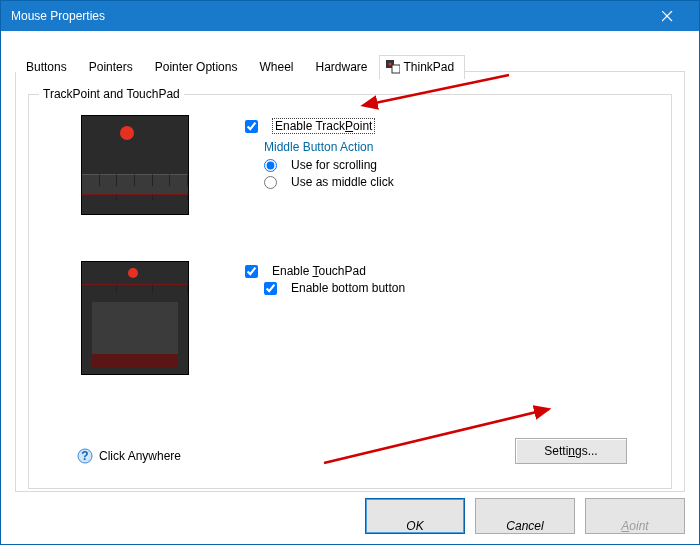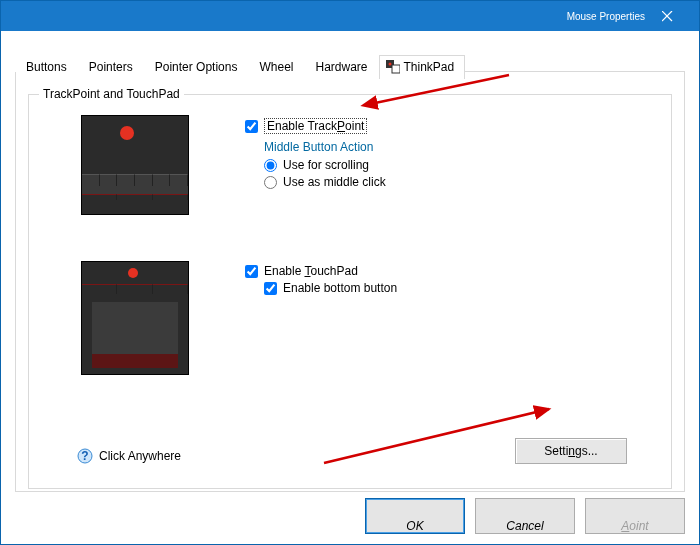--- a/index.html
+++ b/index.html
@@ -1,19 +1,19 @@
 <!DOCTYPE html>
 <html><head>
 <meta charset="utf-8">
 <style>
   * { box-sizing: border-box; font-family: "Segoe UI", Tahoma, sans-serif; font-size: 12px; }
   body { margin: 0; background: #fff; }
   .window { width: 700px; height: 545px; border: 1px solid #0a64ad; background: #fff; position: relative; }
   .titlebar { height: 30px; background: #1979ca; color: #fff; display: flex; align-items: center; padding: 0 10px; }
-  .titlebar .title { flex: 1; font-size: 10px; text-align: right; }
+  .titlebar .title { flex: 1; font-size: 12px; }
   .titlebar .close { width: 44px; height: 30px; display: flex; align-items: center; justify-content: center; cursor: default; }
   .titlebar .close svg { stroke: #fff; }
   .body { padding: 12px 14px 0 14px; }
   .tabs { display: flex; border-bottom: 1px solid #d9d9d9; margin: 4px 0 0 0; }
   .tab { padding: 4px 10px 5px 10px; border: 1px solid transparent; border-bottom: none; position: relative; top: 8px; background: #fff; cursor: default; color: #000; }
   .tab.active { border-color: #d9d9d9; background: #fff; display: flex; align-items: center; gap: 4px; padding-left: 6px; }
   .tab-icon { width: 14px; height: 14px; display: inline-block; }
   .panel { border: 1px solid #d9d9d9; border-top: none; height: 420px; padding: 10px 12px; position: relative; }
   .group { border: 1px solid #d9d9d9; position: relative; margin-top: 12px; padding: 14px 14px 18px 14px; height: 395px; }
   .group-title { position: absolute; top: -8px; left: 10px; background: #fff; padding: 0 4px; color: #000; }
@@ -24,21 +24,21 @@
   .illus .kbd span { flex:1; border-top:1px solid #555; border-right:1px solid #222; height:12px; }
   .illus .kbd .row2 { position:absolute; bottom:0; left:0; right:0; height:20px; background:#2b2b2b; display:flex; }
   .illus .kbd .row2 span { flex:1; border-top:1px solid #7a1515; border-right:1px solid #222; height:6px; }
   .illus.pad { height: 114px; }
   .illus.pad .dot { position: absolute; width: 10px; height: 10px; background: #e53122; border-radius: 50%; left: 46px; top: 6px; }
   .illus.pad .padarea { position:absolute; left:10px; right:10px; bottom:6px; top:40px; background:#3b3b3b; }
   .illus.pad .padarea .btm { position:absolute; left:0; right:0; bottom:0; height:14px; background:#5c1515; }
   .illus.pad .strip { position:absolute; left:0; right:0; top:22px; height:10px; display:flex; }
   .illus.pad .strip span { flex:1; border-top:1px solid #7a1515; border-right:1px solid #222; }
   .opts { margin-left: 56px; padding-top: 6px; }
-  .chk, .rad { display: flex; align-items: center; gap: 6px; margin: 3px 0; color:#000; }
+  .chk, .rad { display: flex; align-items: center; gap: 14px; margin: 3px 0; color:#000; }
   .chk input, .rad input { margin:0; }
   .accesskey { text-decoration: underline; }
   .subhead { margin: 6px 0 4px 19px; color:#0369a1; }
   .radios { margin-left: 19px; }
   .focusbox { border: 1px dotted #444; padding: 0 2px; }
   .clickany { position:absolute; left: 48px; bottom: 24px; display:flex; align-items:center; gap:6px; color:#000; }
   .help-icon { width:16px; height:16px; }
   .settings-btn { position:absolute; right: 44px; bottom: 24px; width: 112px; height: 26px; background: #e7e7e7; border: 1px solid #acacac; color:#000; display:flex; align-items:center; justify-content:center; cursor:default; box-shadow: inset 1px 1px 0 #fff; }
   .footer { position:absolute; right: 14px; bottom: 10px; display:flex; gap: 10px; }
   .footer .btn { width: 100px; height: 36px; border: 1px solid #acacac; background: #e5e5e5; color:#000; display:flex; align-items:flex-end; justify-content:center;font-style:italic; }

